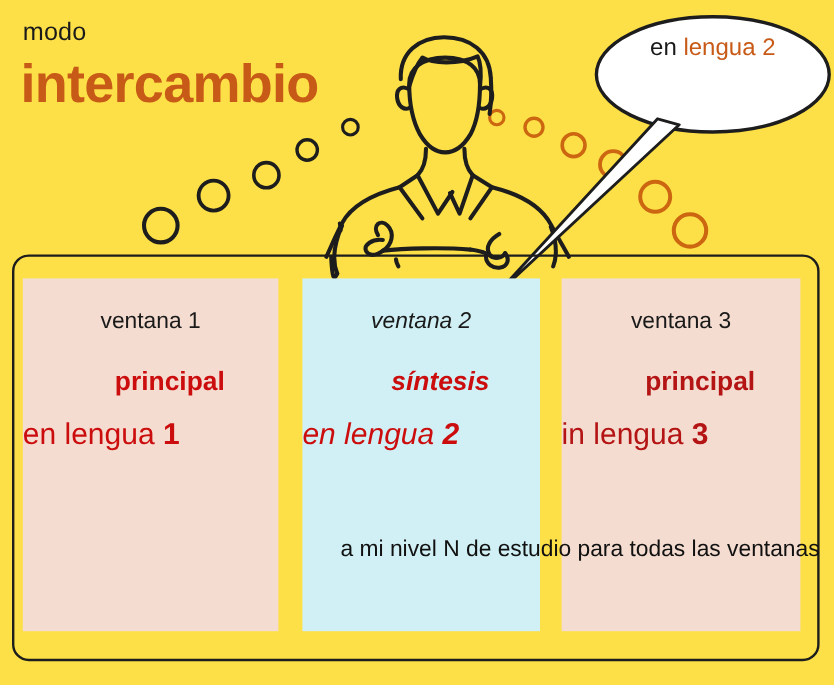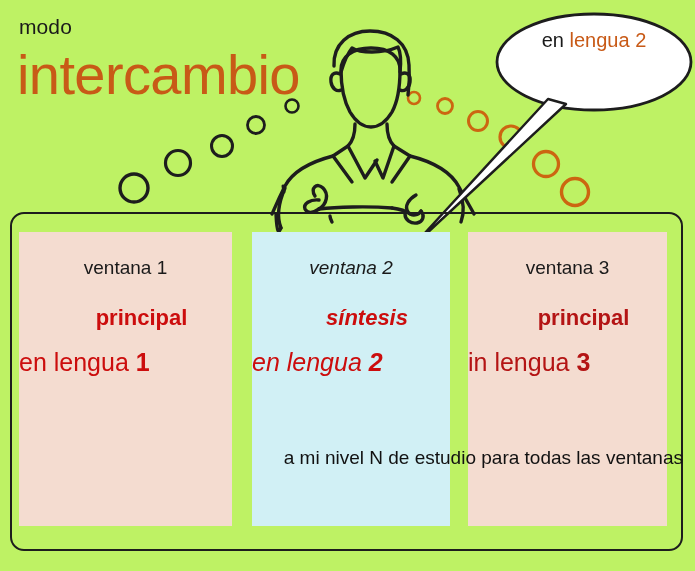--- a/index.html
+++ b/index.html
@@ -9,41 +9,41 @@
     background: #ffffff;
   }
   body {
     font-family: "Liberation Sans", sans-serif;
     -webkit-font-smoothing: antialiased;
   }
   #stage {
     position: relative;
     width: 695px;
     height: 571px;
-    background: #bef264;
+    background: #fde047;
     overflow: hidden;
   }
 
   
   #label-modo {
     position: absolute;
     left: 19px;
     top: 16px;
     font-size: 21px;
     line-height: 1;
     color: #1a1a1a;
     letter-spacing: .1px;
     white-space: nowrap;
   }
   #title-intercambio {
     position: absolute;
     left: 17px;
     top: 47px;
-    font-size: 56px;
-    font-weight: normal;
+    font-size: 45px;
+    font-weight: bold;
     line-height: 1;
     color: #c85a17;
     letter-spacing: -.6px;
     white-space: nowrap;
   }
 
   
   #artwork {
     position: absolute;
     left: 0;

